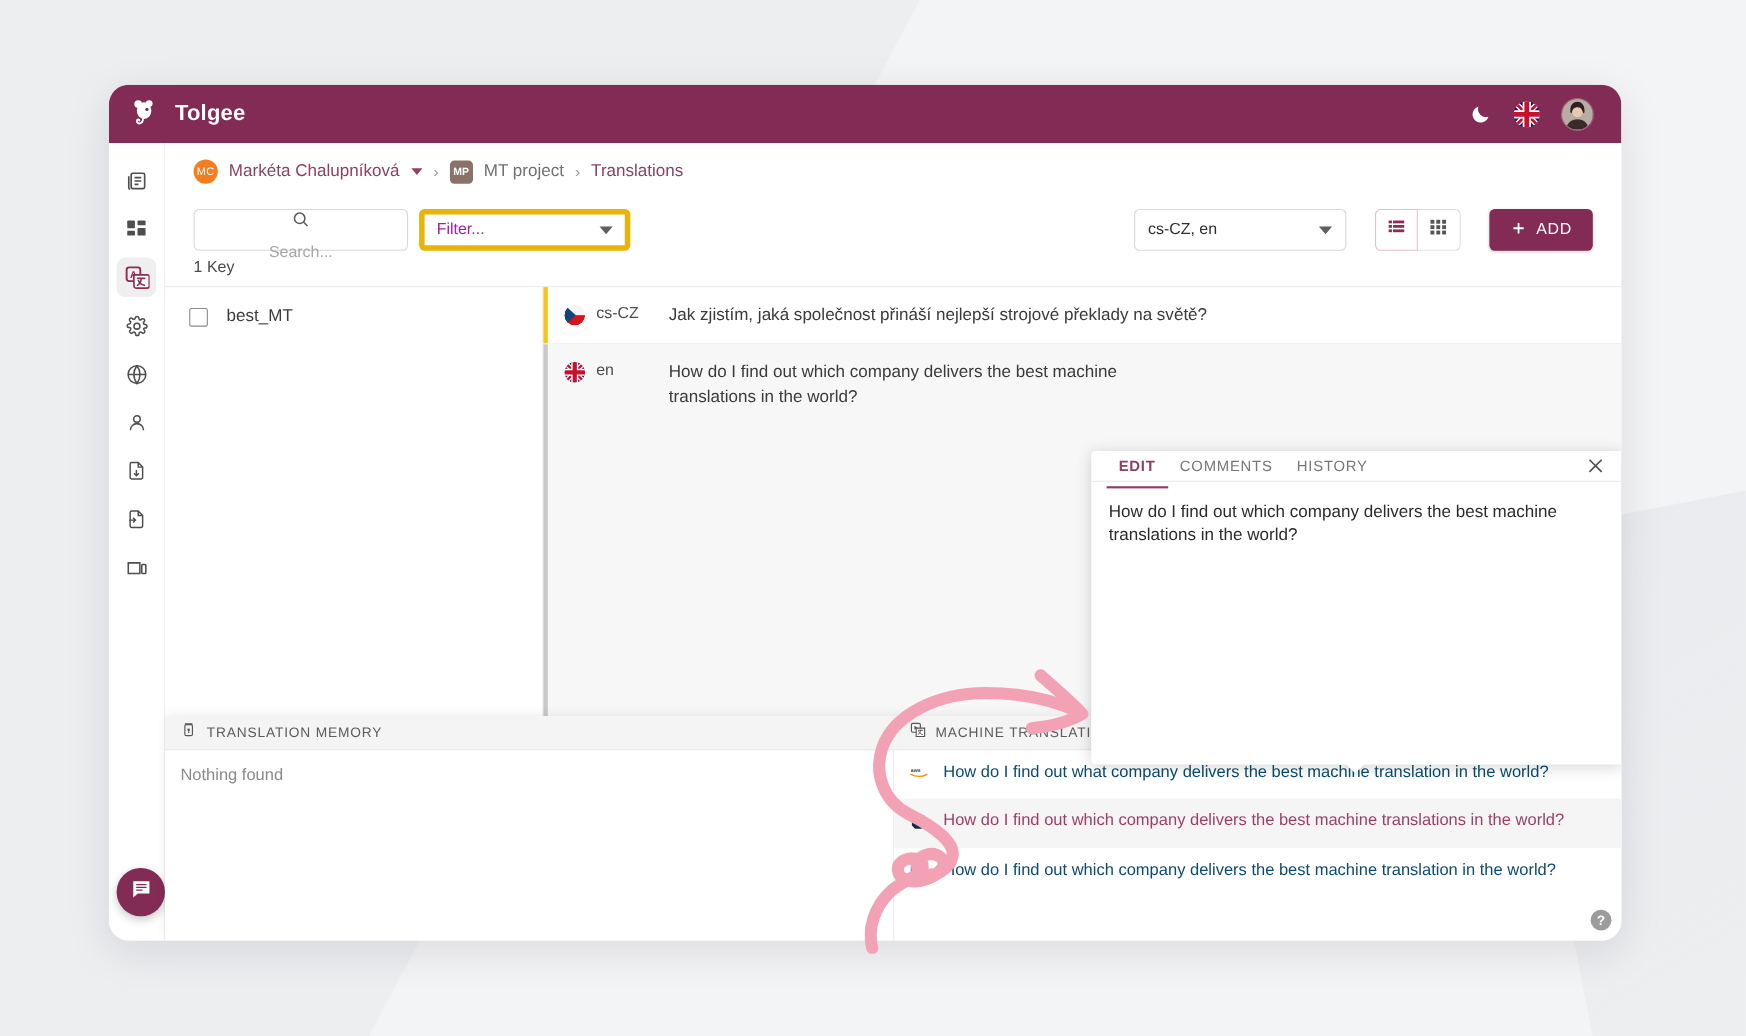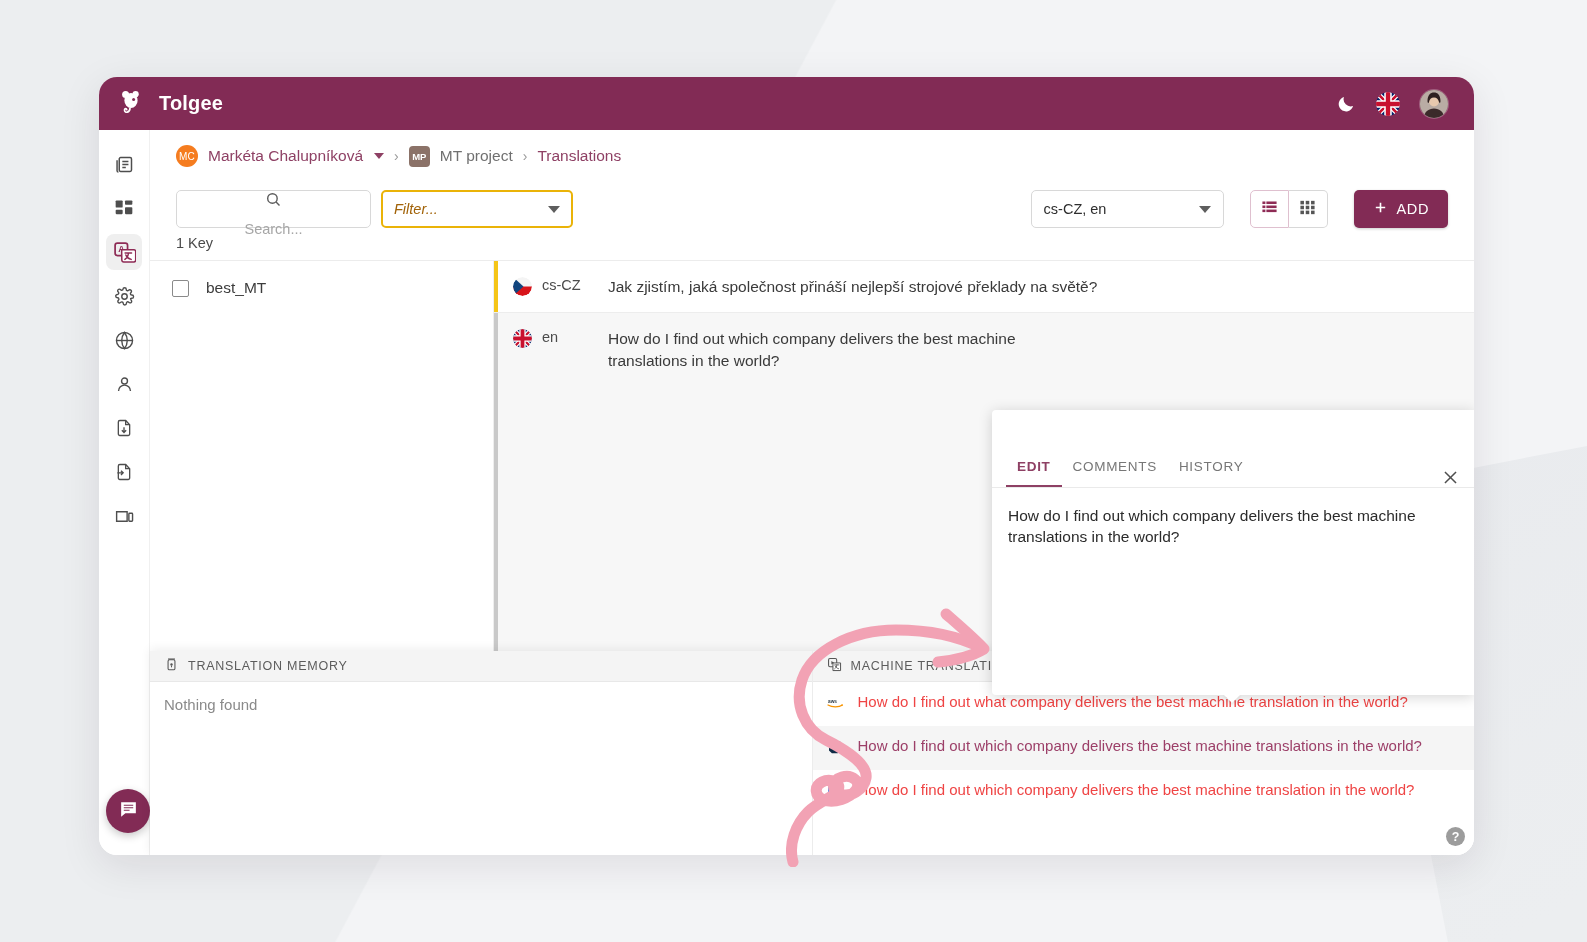--- a/index.html
+++ b/index.html
@@ -129,24 +129,24 @@
   }
   .search-box {
     width: 195px; height: 38px;
     border: 1px solid #d8d8d8; border-radius: 5px;
     display: flex; align-items: center; gap: 9px;
     padding: 0 11px; background: #fff; flex-direction: column;
   }
   .search-box .ph { color: #a6a6a6; font-size: 14.5px; }
   .filter-box {
     width: 192px; height: 38px;
-    border: 2px solid #eab308; border-radius: 5px;
+    border: 5px solid #eab308; border-radius: 5px;
     display: flex; align-items: center;
     padding: 0 11px; background: #fff;
-    font-size: 14.5px; color: #a16207; font-style: italic;
+    font-size: 14.5px; color: #a21caf;
   }
   .filter-box .tri {
     margin-left: auto;
     width: 0; height: 0;
     border-left: 6px solid transparent; border-right: 6px solid transparent;
     border-top: 7px solid #5e5e5e;
   }
   .toolbar-right { margin-left: auto; display: flex; align-items: center; gap: 26px; }
   .lang-select {
     width: 193px; height: 38px;
@@ -231,25 +231,24 @@
     position: absolute;
     right: 0; top: 0px;
     width: 482px; height: 285px;
     background: #fff;
     border-radius: 4px 0 0 4px;
     box-shadow: 0 2px 14px rgba(0,0,0,0.17);
     display: flex; flex-direction: column;
     z-index: 6;
   }
   .edit-tabs {
-    display: flex; align-items: flex-end;
+    display: flex; align-items: center;
     padding: 0 14px 0 14px;
     border-bottom: 1px solid #eaeaea;
-    height: 42px;
-    margin-top: 36px;
+    height: 28px;
   }
   .tab {
     font-size: 13.5px; letter-spacing: 0.7px;
     color: #777; padding: 12px 11px 11px 11px;
     border-bottom: 2px solid transparent;
   }
   .tab.active { color: #8E4064; border-bottom-color: #8E4064; font-weight: bold; }
   .tab-close { margin-left: auto; color: #5b5b5b; display: flex; }
   .edit-area {
     padding: 17px 16px 0 16px;
@@ -305,21 +304,21 @@
     background: #e4e4e4; color: #5a5a5a;
     font-size: 11px; border-radius: 3px;
     padding: 1.5px 6px; margin-left: 4px;
   }
   .sugg-empty {
     padding: 14px 14px; font-size: 15px; color: #8a8a8a;
   }
   .sugg-item {
     display: flex; gap: 13px;
     padding: 10px 20px 10px 14px;
-    font-size: 15px; color: #ef4444; line-height: 1.38;
+    font-size: 15px; color: #0c4a6e; line-height: 1.38;
   }
   .sugg-item.selected { background: #f5f5f5; color: #9C3F68; }
   .prov-icon { width: 18px; flex: 0 0 18px; padding-top: 3px; }
 
   .help-btn {
     position: absolute; right: 9px; bottom: 9px;
     width: 19px; height: 19px; border-radius: 50%;
     background: #9c9c9c; color: #fff;
     font-size: 12.5px; font-weight: bold;
     display: flex; align-items: center; justify-content: center;

